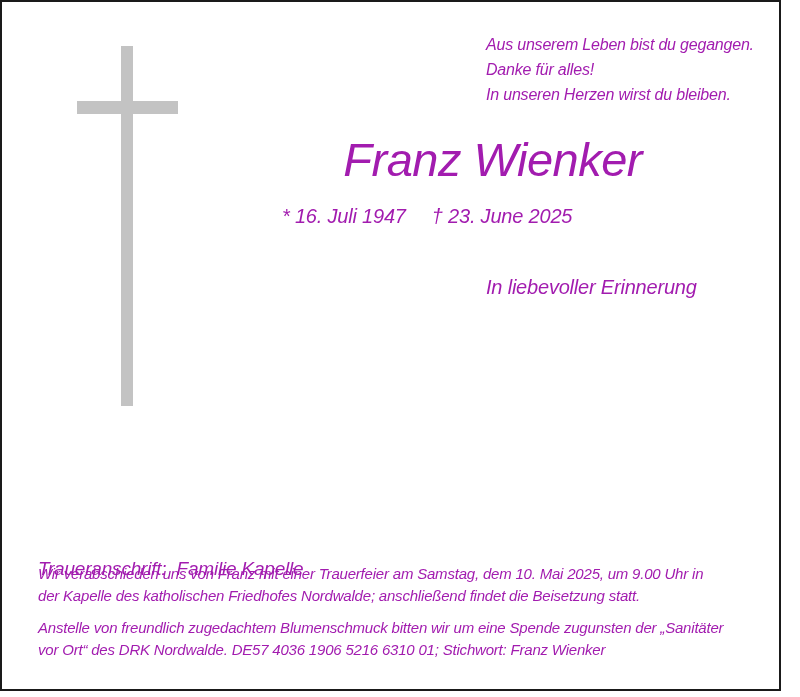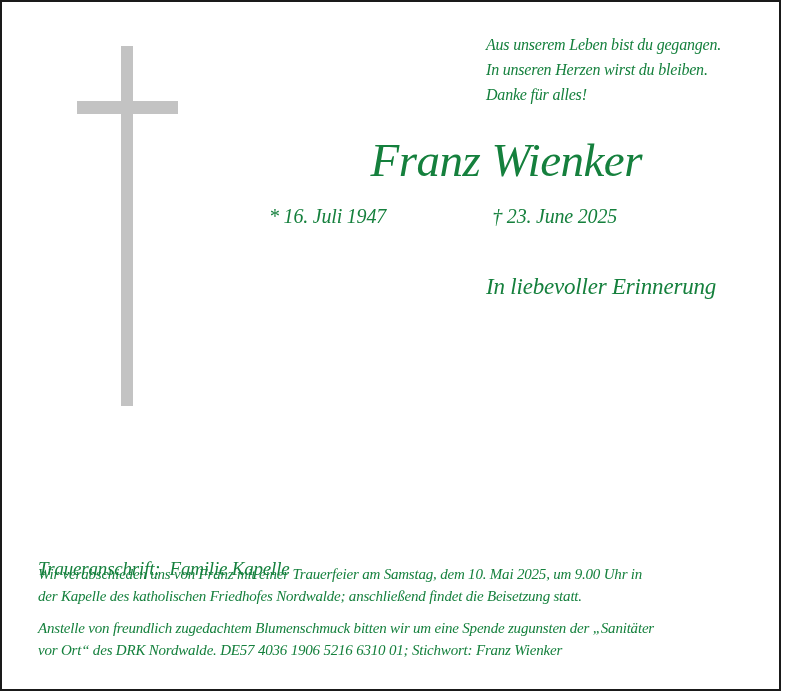--- a/index.html
+++ b/index.html
@@ -6,22 +6,22 @@
     margin: 0;
     padding: 0;
     background: #ffffff;
   }
   .page {
     position: relative;
     width: 800px;
     height: 697px;
     background: #ffffff;
     overflow: hidden;
-    font-family: Liberation Serif, serif;
-    color: #15803d;
+    font-family: Liberation Sans, sans-serif;
+    color: #a21caf;
   }
   .notice {
     position: absolute;
     left: 0;
     top: 0;
     width: 781px;
     height: 691px;
     box-sizing: border-box;
     border: 2px solid #1a1a1a;
     background: #ffffff;
@@ -50,31 +50,31 @@
   .name {
     left: 248px; top: 128px;
     width: 392px;
     text-align: right;
     font-size: 47px;
     line-height: 60px;
     letter-spacing: -0.5px;
     white-space: nowrap;
   }
   .dates {
-    left: 267px; top: 201px;
+    left: 280px; top: 201px;
     width: 348px;
     display: flex;
-    justify-content: space-between;
     font-size: 20px;
     line-height: 27px;
     letter-spacing: -0.2px;
+    gap: 26px;
   }
   .remembrance {
     left: 484px; top: 271px;
-    font-size: 23px;
+    font-size: 20px;
     line-height: 28px;
     letter-spacing: -0.2px;
   }
   .mourners {
     left: 484px; top: 312px;
     font-size: 20px;
     line-height: 30.5px;
     letter-spacing: -0.2px;
   }
   .address {
@@ -103,22 +103,22 @@
 <body>
 
 <div class="page">
   <div class="notice">
 
     <div class="cross-v"></div>
     <div class="cross-h"></div>
 
     <div class="epitaph">
       <div>Aus unserem Leben bist du gegangen.</div>
+      <div>Danke für alles!</div>
       <div>In unseren Herzen wirst du bleiben.</div>
-      <div>Danke für alles!</div>
     </div>
 
     <div class="name">Franz Wienker</div>
 
     <div class="dates">
       <span>* 16. Juli 1947</span>
       <span>† 23. June 2025</span>
     </div>
 
     <div class="remembrance">In liebevoller Erinnerung</div>

